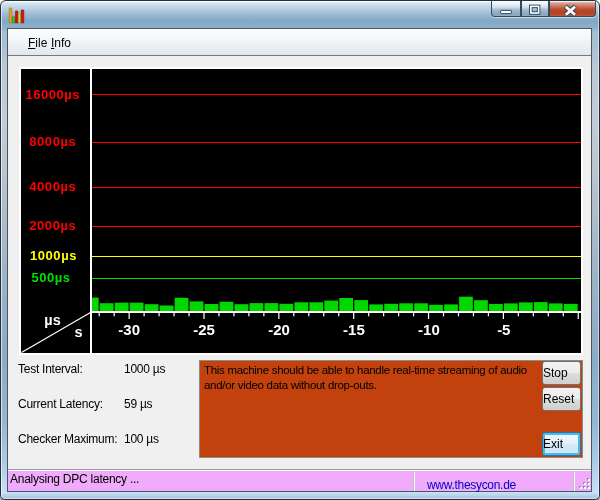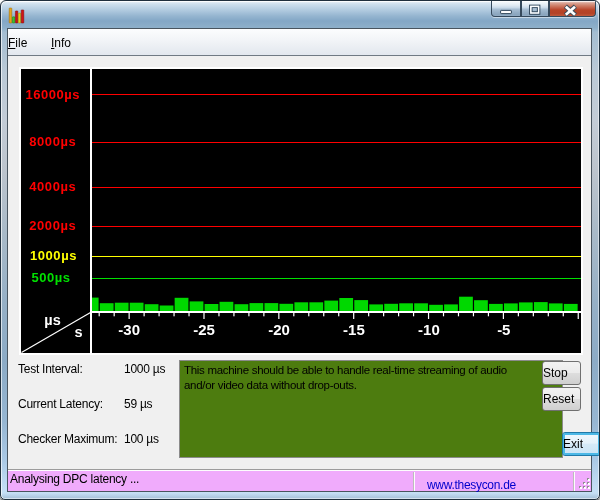--- a/index.html
+++ b/index.html
@@ -25,30 +25,30 @@
     background:linear-gradient(180deg,#fcfdfe 0%,#f3f5f8 40%,#e9edf2 75%,#e3e8ef 100%);
     border-bottom:1px solid #707a84;}
   .menuitem{position:absolute;top:7px;font-size:12px;color:#000;}
   
   #statusbar{position:absolute;left:0;top:440px;width:583px;height:22px;
     border-top:1px solid #9c9c9c;box-shadow:0 1px 0 #fdfdfd inset;background:#f0abfc;}
   .vsep{position:absolute;top:2px;height:19px;width:1px;background:#bdbdbd;box-shadow:1px 0 0 #fdfdfd;}
   
   .lbl{position:absolute;font-size:12px;color:#000;letter-spacing:-0.25px;}
   
-  #tbox{position:absolute;left:171px;top:331px;width:384px;height:98px;
-    background:#4d7c0f;border:1px solid #8b8b8b;font-size:11.5px;letter-spacing:-0.3px;line-height:15px;
+  #tbox{position:absolute;left:191px;top:331px;width:384px;height:98px;
+    background:#c2410c;border:1px solid #8b8b8b;font-size:11.5px;letter-spacing:-0.3px;line-height:15px;
     padding:2px 4px;color:#000;}
   
   .btn{position:absolute;left:534px;width:39px;height:24px;border:1px solid #707070;
     border-radius:3px;background:linear-gradient(180deg,#f2f2f2 0%,#ebebeb 48%,#dddddd 52%,#cfcfcf 100%);
     font-size:12px;color:#000;text-align:left;line-height:22px;}
   #btnexit{border:1px solid #2079a8;
     background:linear-gradient(180deg,#f0f8fd 0%,#e5f2fb 45%,#d5eaf8 52%,#cbe4f4 100%);
-    box-shadow:0 0 0 2px #4cb8e6 inset;margin-left:20px;}
+    box-shadow:0 0 0 2px #4cb8e6 inset;}
   
   #caps{position:absolute;left:490px;top:0px;width:107px;height:18px;}
   .cap{position:absolute;top:0;height:16px;border:1px solid #35495b;border-top:none;
     box-shadow:0 1px 0 rgba(255,255,255,.5), inset 0 1px 0 rgba(255,255,255,.65);}
   
   #title{position:absolute;left:29px;top:5px;font-size:12.5px;font-weight:normal;color:#101418;letter-spacing:-0.5px;text-shadow:0 0 3px rgba(245,250,255,.9),0 0 2px rgba(245,250,255,.7);}
 </style>
 </head>
 <body>
 <div id="win">
@@ -84,21 +84,21 @@
           <line x1="15.8" y1="5.7" x2="25.0" y2="13.7"></line>
           <line x1="25.0" y1="5.7" x2="15.8" y2="13.7"></line>
         </g>
       </svg>
     </div>
   </div>
 
   <div id="client">
 
     <div id="menubar">
-      <span class="menuitem" style="left:0;"><u>F</u>ile</span>
+      <span class="menuitem" style="left:20px;"><u>F</u>ile</span>
       <span class="menuitem" style="left:43px;"><u>I</u>nfo</span>
     </div>
 
     <svg class="abs" style="left:11px;top:38px;" width="564" height="288" viewBox="0 0 564 288">
       <rect x="0" y="0" width="564" height="288" fill="#ffffff"></rect>
       <rect x="2" y="2" width="560" height="284" fill="#000000"></rect>
 
       <g shape-rendering="crispEdges">
         <rect x="73" y="27" width="489" height="1" fill="#ff0000"></rect>
         <rect x="73" y="75" width="489" height="1" fill="#ff0000"></rect>

